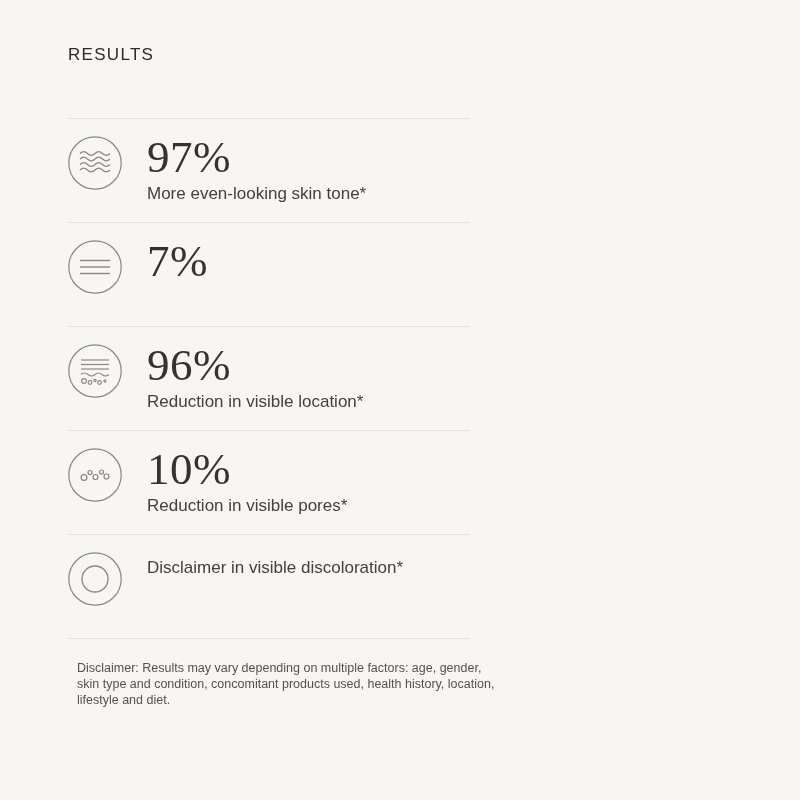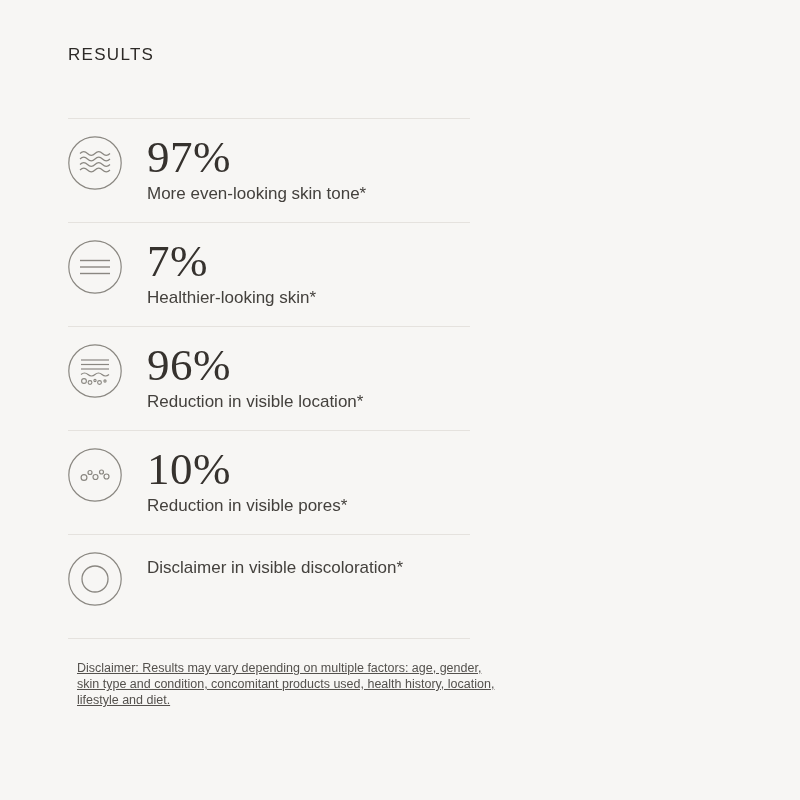--- a/index.html
+++ b/index.html
@@ -57,21 +57,20 @@
     line-height: 20px;
     color: #44413d;
   }
   .disclaimer {
     margin-top: 21px;
     padding-left: 9px;
     width: 424px;
     font-size: 12.5px;
     line-height: 16px;
     color: #54514d;
-    text-decoration: underline;
   }
 </style>
 </head>
 <body>
 
 <div class="content">
 
   <h2 class="results-title">RESULTS</h2>
 
   <div class="results-list">
@@ -96,21 +95,20 @@
       <span class="icon-circle">
         <svg width="54" height="54" viewBox="0 0 54 54" fill="none" stroke="#8a8781">
           <circle cx="27" cy="27" r="26.2" stroke-width="1.2"></circle>
           <line x1="12" y1="20.5" x2="42" y2="20.5" stroke-width="1.4"></line>
           <line x1="12" y1="27" x2="42" y2="27" stroke-width="1.4"></line>
           <line x1="12" y1="33.5" x2="42" y2="33.5" stroke-width="1.4"></line>
         </svg>
       </span>
       <div class="result-text">
         <div class="result-percent">7%</div>
-        <div class="result-label">Healthier-looking skin*</div>
       </div>
     </div>
 
     <div class="result-row">
       <span class="icon-circle">
         <svg width="54" height="54" viewBox="0 0 54 54" fill="none" stroke="#8a8781">
           <circle cx="27" cy="27" r="26.2" stroke-width="1.2"></circle>
           <line x1="13" y1="16" x2="41" y2="16" stroke-width="1.2"></line>
           <line x1="13" y1="20.5" x2="41" y2="20.5" stroke-width="1.2"></line>
           <line x1="13" y1="25" x2="41" y2="25" stroke-width="1.2"></line>

